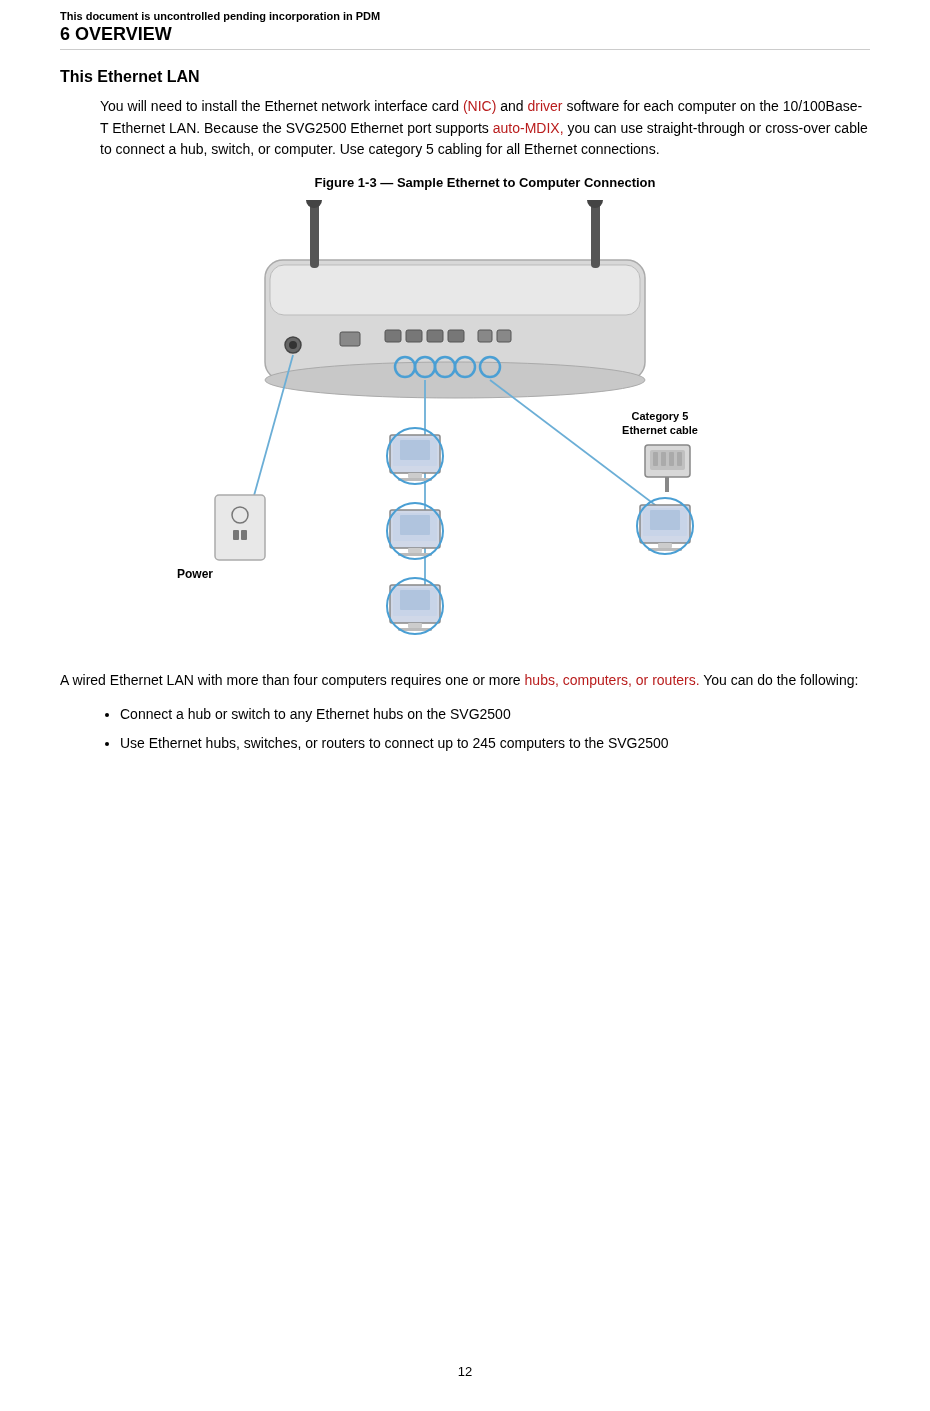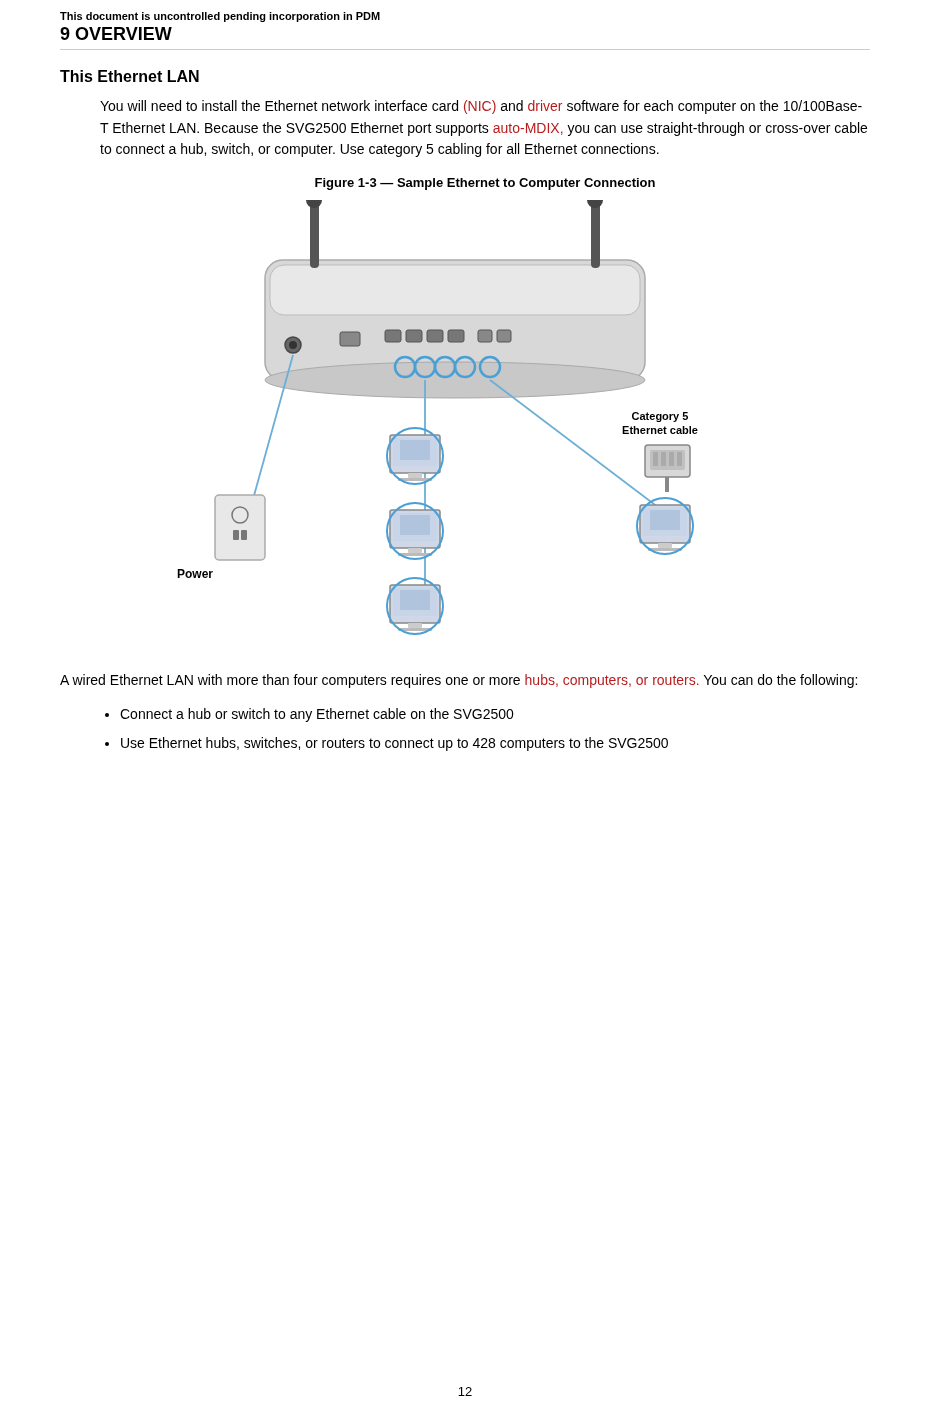--- a/index.html
+++ b/index.html
@@ -65,39 +65,39 @@
       margin-left: 60px;
       margin-bottom: 14px;
     }
     .bullet-list li {
       margin-bottom: 8px;
       line-height: 1.55;
       font-size: 14px;
     }
     .page-number {
       position: absolute;
-      bottom: 12px;
+      bottom: 32px;
       left: 50%;
       transform: translateX(-50%);
       font-size: 13px;
       color: #000;
     }
     .figure-diagram {
       position: relative;
       width: 700px;
       height: 450px;
       margin: 0 auto;
     }
   </style>
 </head>
 <body>
 
 <div class="page-wrapper">
   <div class="top-notice">This document is uncontrolled pending incorporation in PDM</div>
-  <div class="chapter-title">9 OVERVIEW</div>
+  <div class="chapter-title">6 OVERVIEW</div>
 
   <div class="section-title">This Ethernet LAN</div>
 
   <div class="body-text">
     You will need to install the Ethernet network interface card <a class="link-blue">(NIC)</a> and <a class="link-blue">driver</a> software for each computer on the 10/100Base-T Ethernet LAN. Because the SVG2500 Ethernet port supports <a class="link-blue">auto-MDIX,</a> you can use straight-through or cross-over cable to connect a hub, switch, or computer. Use category 5 cabling for all Ethernet connections.
   </div>
 
   <div class="figure-caption">Figure 1-3 — Sample Ethernet to Computer Connection</div>
 
   <div class="figure-container">
@@ -210,19 +210,19 @@
       </svg>
     </div>
   </div>
 
 
   <div class="body-text-full">
     A wired Ethernet LAN with more than four computers requires one or more <a class="link-blue">hubs, computers, or routers.</a> You can do the following:
   </div>
 
   <ul class="bullet-list">
-    <li>Connect a hub or switch to any Ethernet cable on the SVG2500</li>
-    <li>Use Ethernet hubs, switches, or routers to connect up to 428 computers to the SVG2500</li>
+    <li>Connect a hub or switch to any Ethernet hubs on the SVG2500</li>
+    <li>Use Ethernet hubs, switches, or routers to connect up to 245 computers to the SVG2500</li>
   </ul>
 
 </div>
 
 <div class="page-number">12</div>
 
 </body></html>

